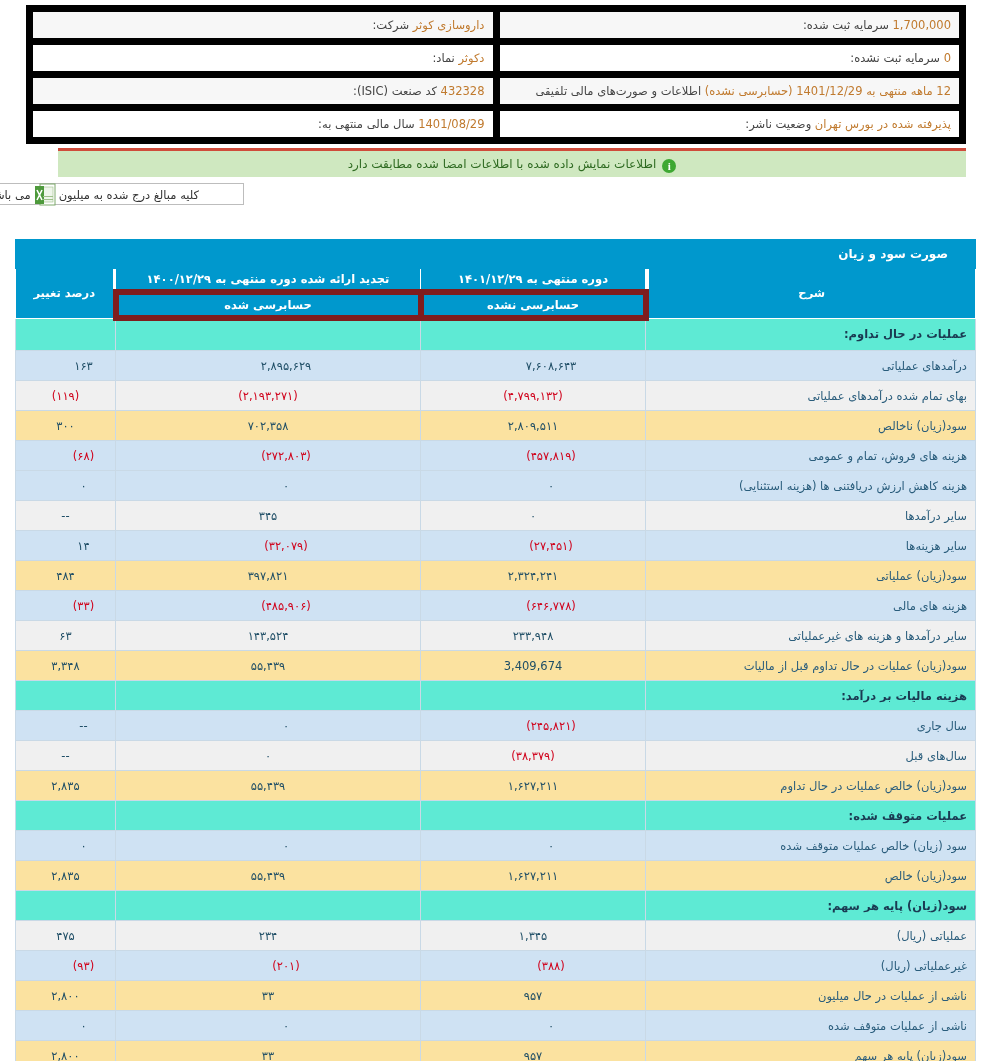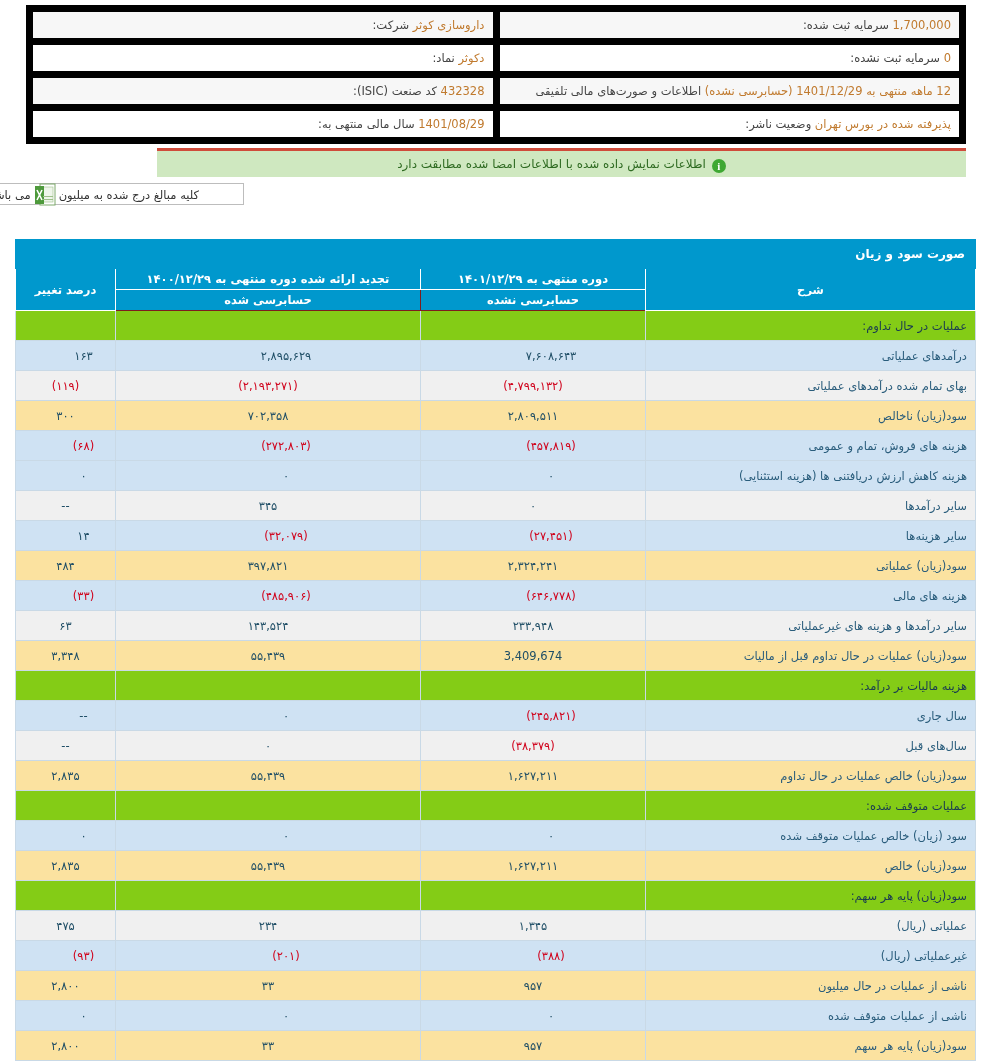--- a/index.html
+++ b/index.html
@@ -55,21 +55,21 @@
     white-space:nowrap;
     overflow:hidden;
   }
   table.info td.b{background:#f7f7f7;}
   .lbl{color:#444444;}
   .val{color:#c07a2e;}
 
   
   .notice{
     margin:4px 30px 0 20px;
-    width:809px;
+    width:908px;
     background:#cfe8c0;
     border-top:3px solid #cf4b3a;
     height:26px;
     line-height:26px;
     text-align:center;
     color:#2f6b22;
     font-size:12px;
     position:relative;
     z-index:10;
   }
@@ -134,46 +134,46 @@
     overflow:hidden;
   }
   tr.caption td{
     background:#0098cd;
     color:#ffffff;
     font-weight:bold;
     text-align:right;
     height:22px;
     font-size:12px;
     border:1px solid #0098cd;
-    padding-right:10px;
+    padding-right:27px;
   }
   tr.hdr th{
     background:#0098cd;
     color:#ffffff;
     font-weight:bold;
     text-align:center;
     border:1px solid #ffffff;
     font-size:11.5px;
   }
   tr.hdr2 th{
     background:#0098cd;
     color:#ffffff;
     font-weight:bold;
     text-align:center;
-    border:1px solid #7f1d1d;
+    border:6px solid #7f1d1d;
     font-size:11.5px;
   }
   td.desc{text-align:right;padding-right:10px;color:#2a5d7c;}
   td.num{text-align:center;color:#1f4e66;}
   td.pct{text-align:center;color:#1f4e66;}
   td.neg{color:#d0021b;}
   tr.sect td{
-    background:#84cc16;
+    background:#5eead4;
     color:#1a3a52;
-    font-weight:normal;
+    font-weight:bold;
     height:24px;
   }
   tr.blue td{background:#cfe2f3;padding-left:44px;}
   tr.gray td{background:#f0f0f0;}
   tr.gold td{background:#fbe2a0;margin-left:13px;}
   tr.r td{height:23px;}
 </style>
 </head>
 <body>
 

